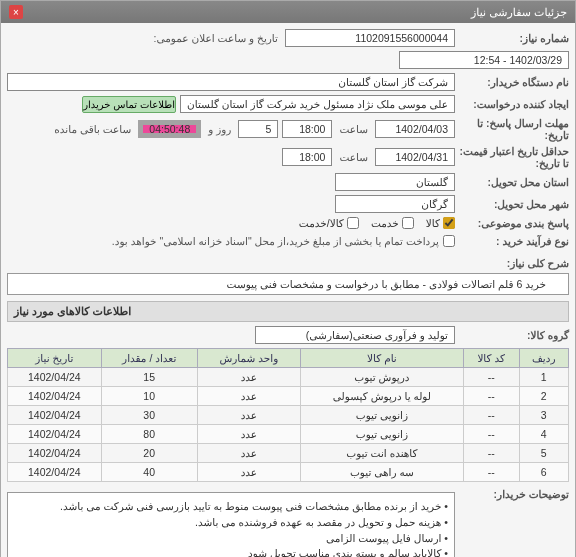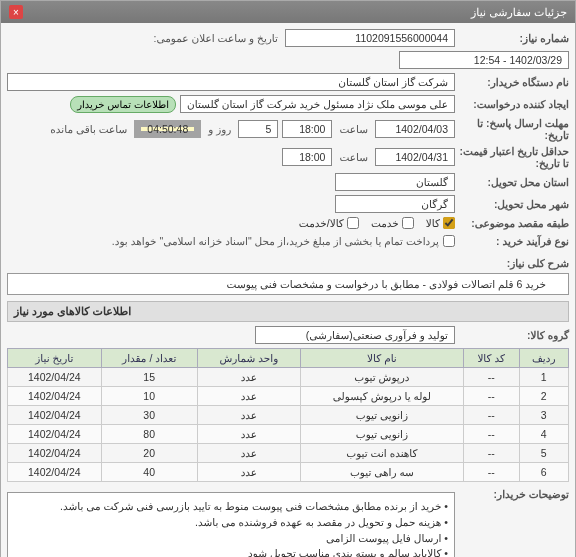--- a/index.html
+++ b/index.html
@@ -57,22 +57,22 @@
   padding: 2px 6px;
   font-size: 10.5px;
   min-width: 100px;
   height: 18px;
   display: inline-flex;
   align-items: center;
 }
 .ro-field.wide { min-width: 300px; flex: 1; }
 .ro-field.med { min-width: 170px; }
 .green-field {
-  background: #fef9c3;
-  border: 7px solid #a3a3a3;
+  background: #ec4899;
+  border: 5px solid #a3a3a3;
 }
 .inline-lbl { font-size: 10.5px; color: #555; padding: 0 3px; }
 .checkbox-row {
   display: flex;
   align-items: center;
   gap: 12px;
 }
 .cb-item { display: flex; align-items: center; gap: 3px; font-size: 10.5px; }
 .cb-item input { width: 12px; height: 12px; }
 .cb-item.checked-gold input { accent-color: #d4a017; }
@@ -121,24 +121,24 @@
   border: 1px solid #999;
   padding: 6px;
   font-size: 10.5px;
   margin-top: 4px;
   min-height: 50px;
 }
 .buyer-note div { line-height: 1.5; }
 .contact-btn {
   background: #b8e0b8;
   border: 1px solid #6a6;
-  padding: 2px 6px;
+  padding: 2px 0;
   font-size: 10px;
   cursor: pointer;
-  border-radius: 8px;
+  border-radius: 2px;
 }
 </style>
 </head>
 <body>
 
 <div class="window">
   <div class="titlebar">
     <span>جزئیات سفارشی نیاز</span>
     <span class="close">×</span>
   </div>
@@ -185,21 +185,21 @@
       <div class="label-cell">استان محل تحویل:</div>
       <div class="ro-field" style="min-width:120px">گلستان</div>
     </div>
 
     <div class="form-row">
       <div class="label-cell">شهر محل تحویل:</div>
       <div class="ro-field" style="min-width:120px">گرگان</div>
     </div>
 
     <div class="form-row">
-      <div class="label-cell">طبقه مقصد موضوعی:</div>
+      <div class="label-cell">پاسخ بندی موضوعی:</div>
       <div class="checkbox-row">
         <label class="cb-item checked-gold">
             <input type="checkbox" checked="" style="">
             <span>کالا</span>
           </label>
         <label class="cb-item">
             <input type="checkbox" style="">
             <span>خدمت</span>
           </label>
         <label class="cb-item">

